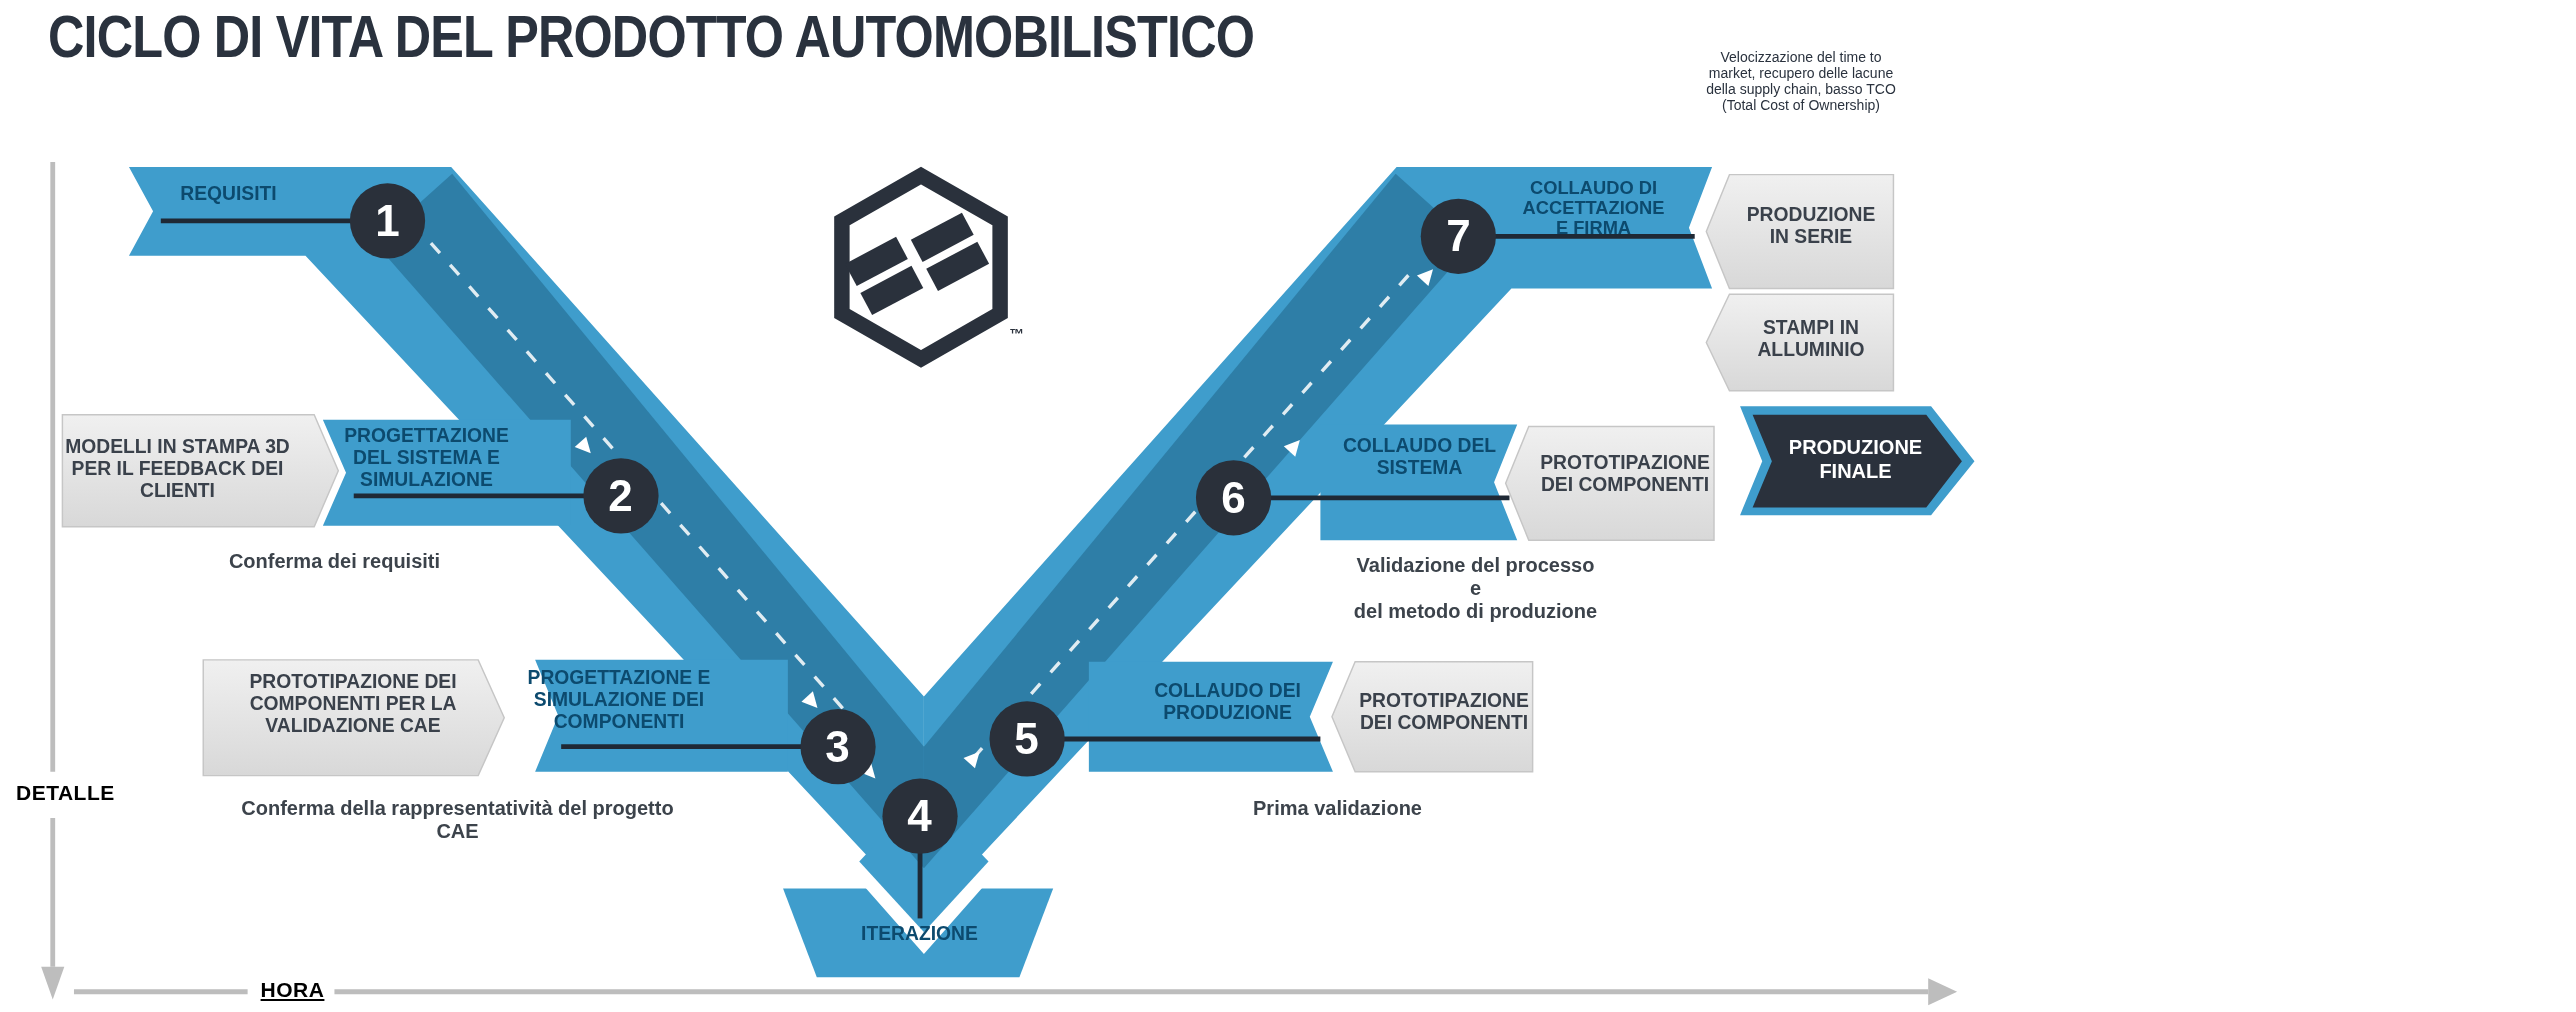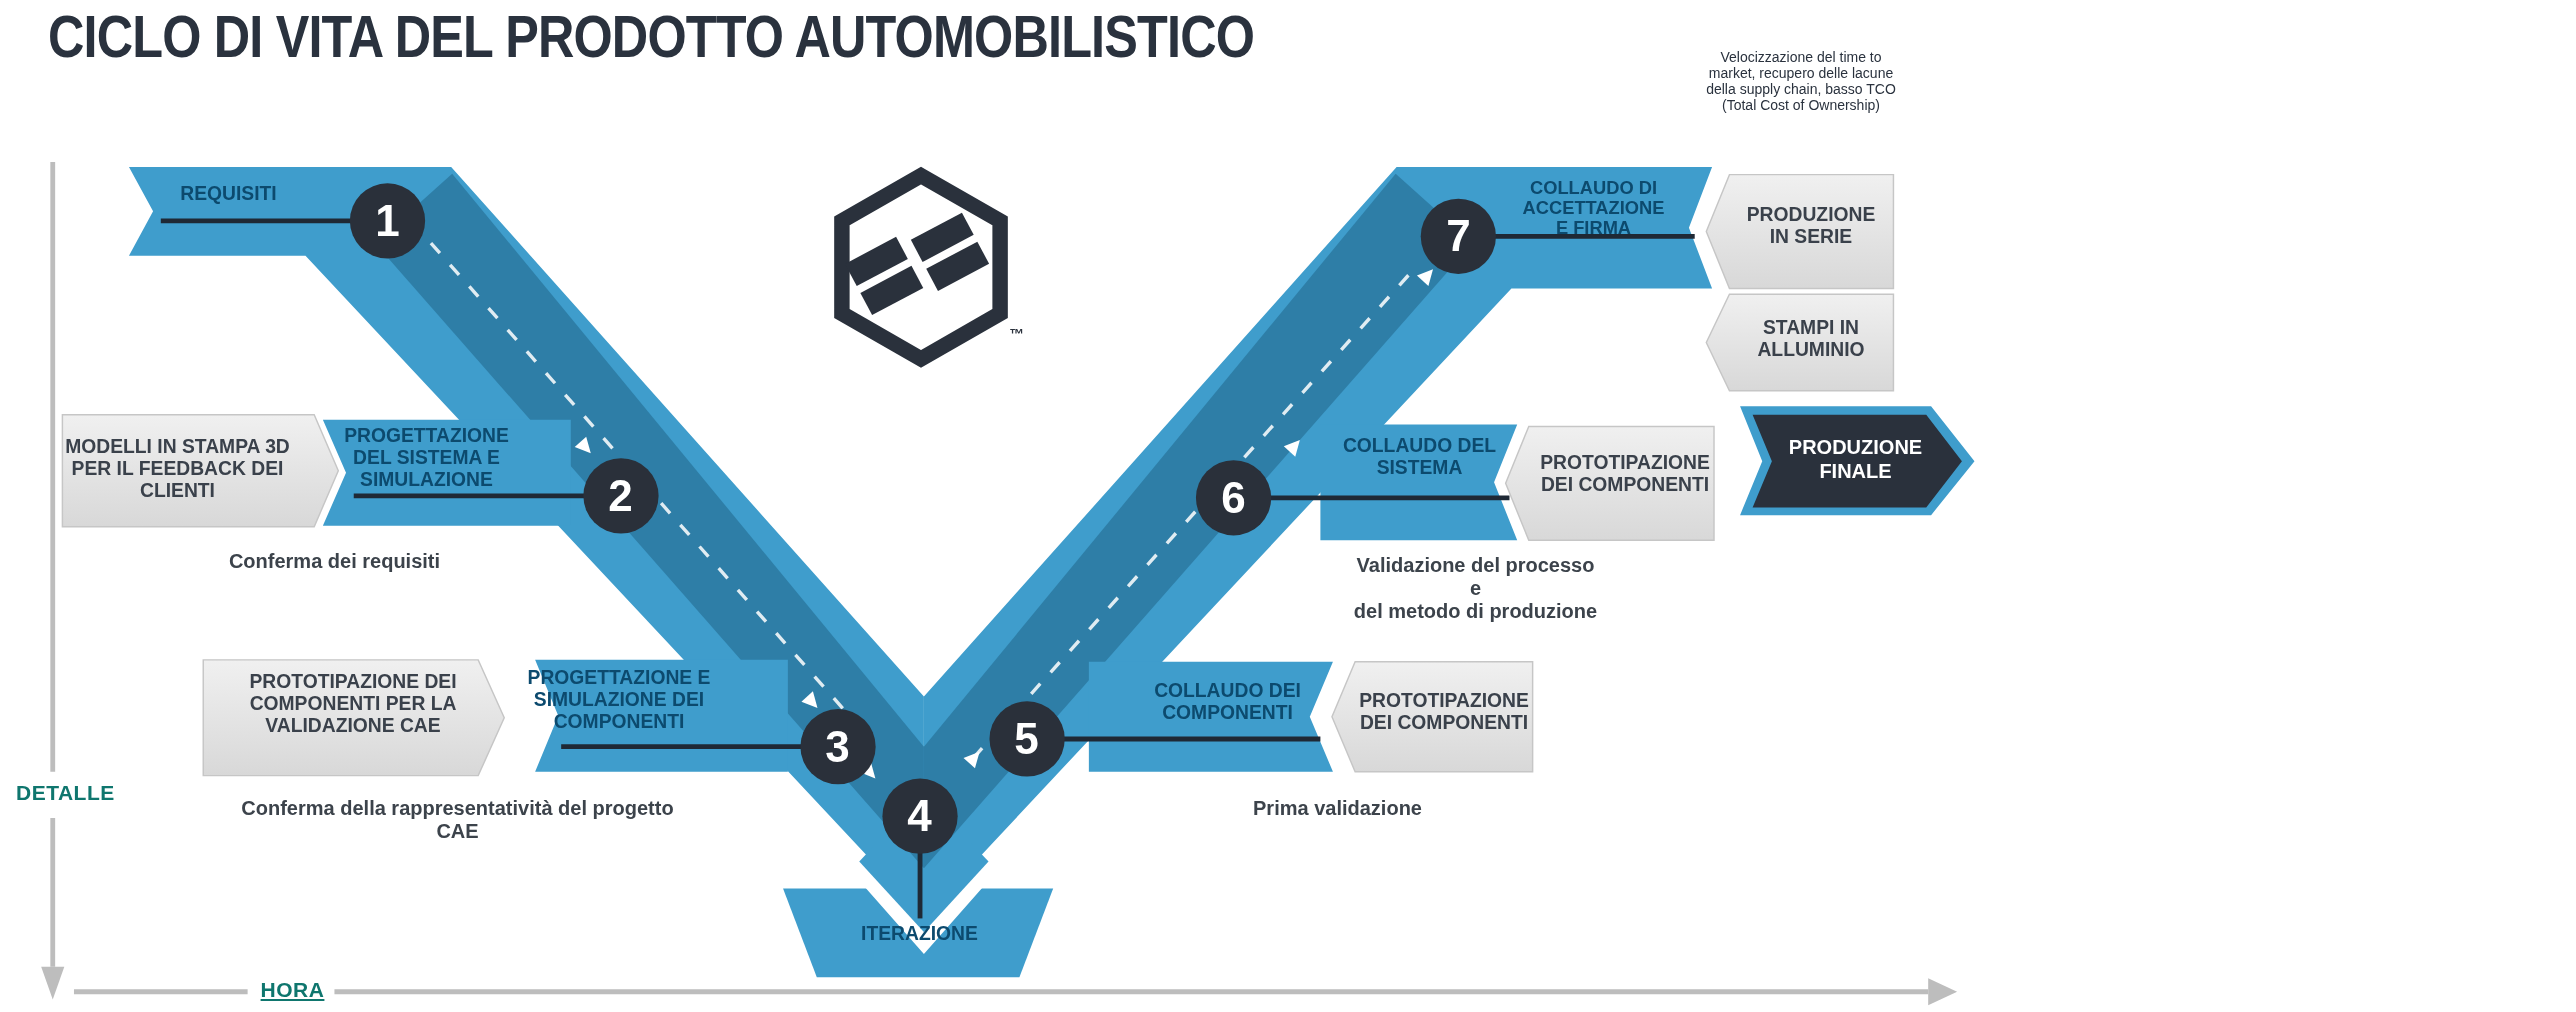--- a/index.html
+++ b/index.html
@@ -9,21 +9,21 @@
   .lbl{position:absolute;white-space:pre-line;text-align:center;line-height:1.15;
        font-family:"Liberation Sans",sans-serif;}
   .title{font-size:60px;font-weight:bold;color:#2A323E;transform:scaleX(.84);
          transform-origin:left top;white-space:nowrap;letter-spacing:-1px;text-align:left;}
   .topnote{font-size:14px;font-weight:normal;color:#2A323E;line-height:1.14;}
   .banner-txt{color:#0c4a6e;font-weight:bold;font-size:19.3px;}
   .banner-txt.small{font-size:18.3px;line-height:1.1;}
   .note-txt{color:#3A414B;font-weight:bold;font-size:19.3px;}
   .caption{color:#3C434B;font-weight:bold;font-size:20px;text-align:center;}
   .num{color:#fff;font-weight:bold;font-size:44px;text-align:center;line-height:1;}
-  .axis-lbl{color:#0f766e;font-weight:bold;font-size:21px;letter-spacing:0.5px;}
+  .axis-lbl{color:#000000;font-weight:bold;font-size:21px;letter-spacing:0.5px;}
   .finale-txt{color:#fff;font-weight:bold;font-size:20px;line-height:1.18;}
   .tm{font-size:14.5px;font-weight:bold;color:#2A313C;}
 </style>
 </head>
 <body>
 
 <div id="stage">
 
 <svg id="shapes" width="2576" height="1012" viewBox="0 0 2670 1049">
   <defs>
@@ -134,21 +134,21 @@
 COMPONENTI PER LA
 VALIDAZIONE CAE</div>
 <div class="lbl banner-txt" style="left:509px;top:667px;width:188px;">PROGETTAZIONE E
 SIMULAZIONE DEI
 COMPONENTI</div>
 <div class="lbl caption" style="left:222px;top:797px;width:439px;">Conferma della rappresentatività del progetto CAE</div>
 
 <div class="lbl banner-txt" style="left:812px;top:923px;width:183px;">ITERAZIONE</div>
 
 <div class="lbl banner-txt" style="left:1110px;top:680px;width:203px;">COLLAUDO DEI
-COMPONENTI</div>
+PRODUZIONE</div>
 <div class="lbl note-txt" style="left:1341px;top:690px;width:174px;">PROTOTIPAZIONE
 DEI COMPONENTI</div>
 <div class="lbl caption" style="left:1225px;top:797px;width:193px;">Prima validazione</div>
 
 <div class="lbl banner-txt" style="left:1307px;top:435px;width:193px;">COLLAUDO DEL
 SISTEMA</div>
 <div class="lbl note-txt" style="left:1522px;top:452px;width:174px;">PROTOTIPAZIONE
 DEI COMPONENTI</div>
 <div class="lbl banner-txt small" style="left:1486px;top:178px;width:183px;">COLLAUDO DI
 ACCETTAZIONE

